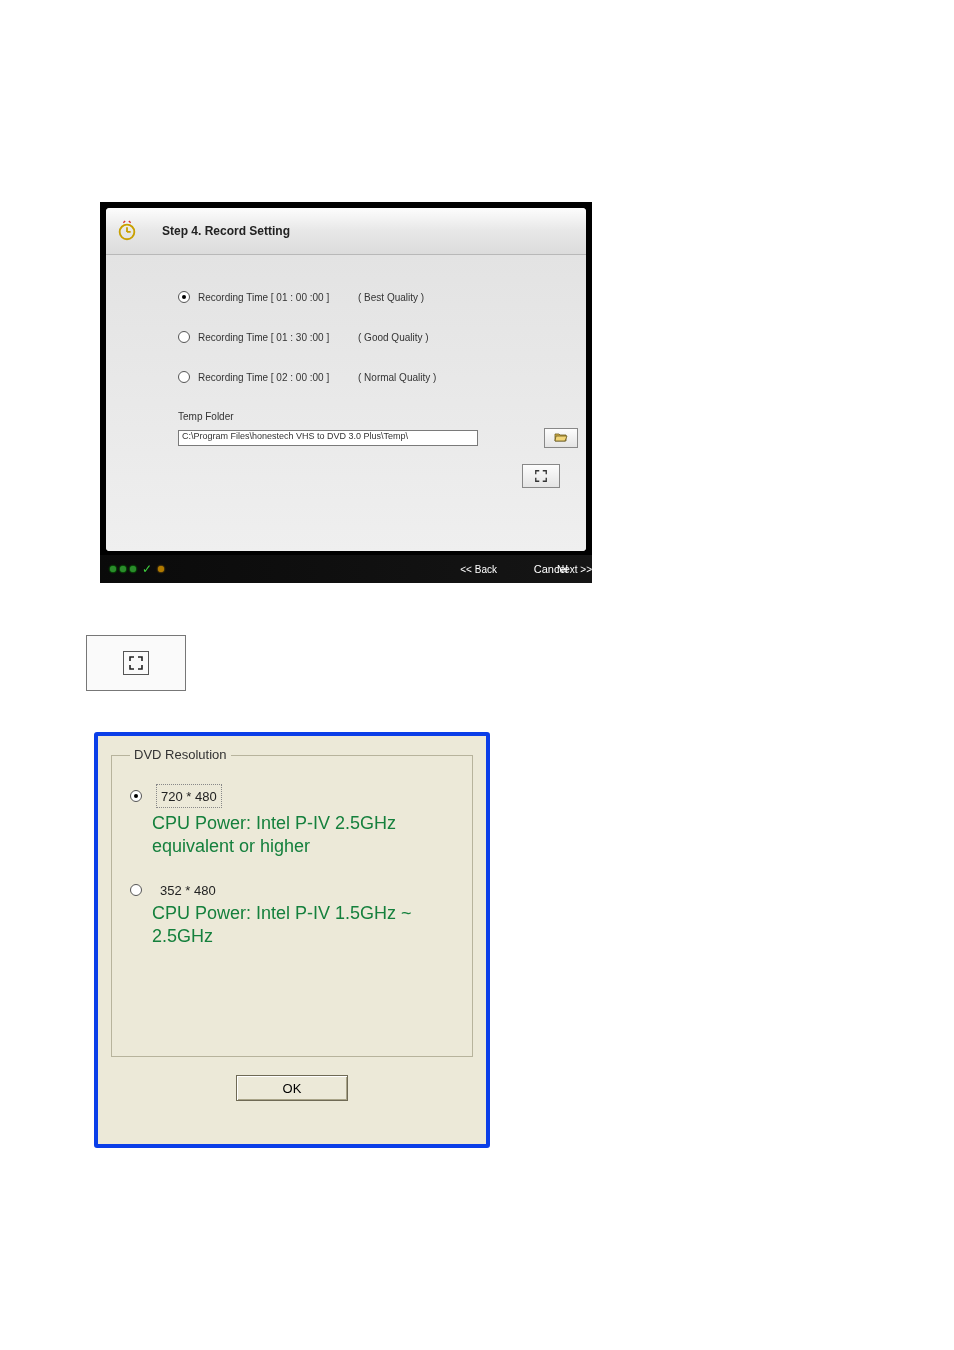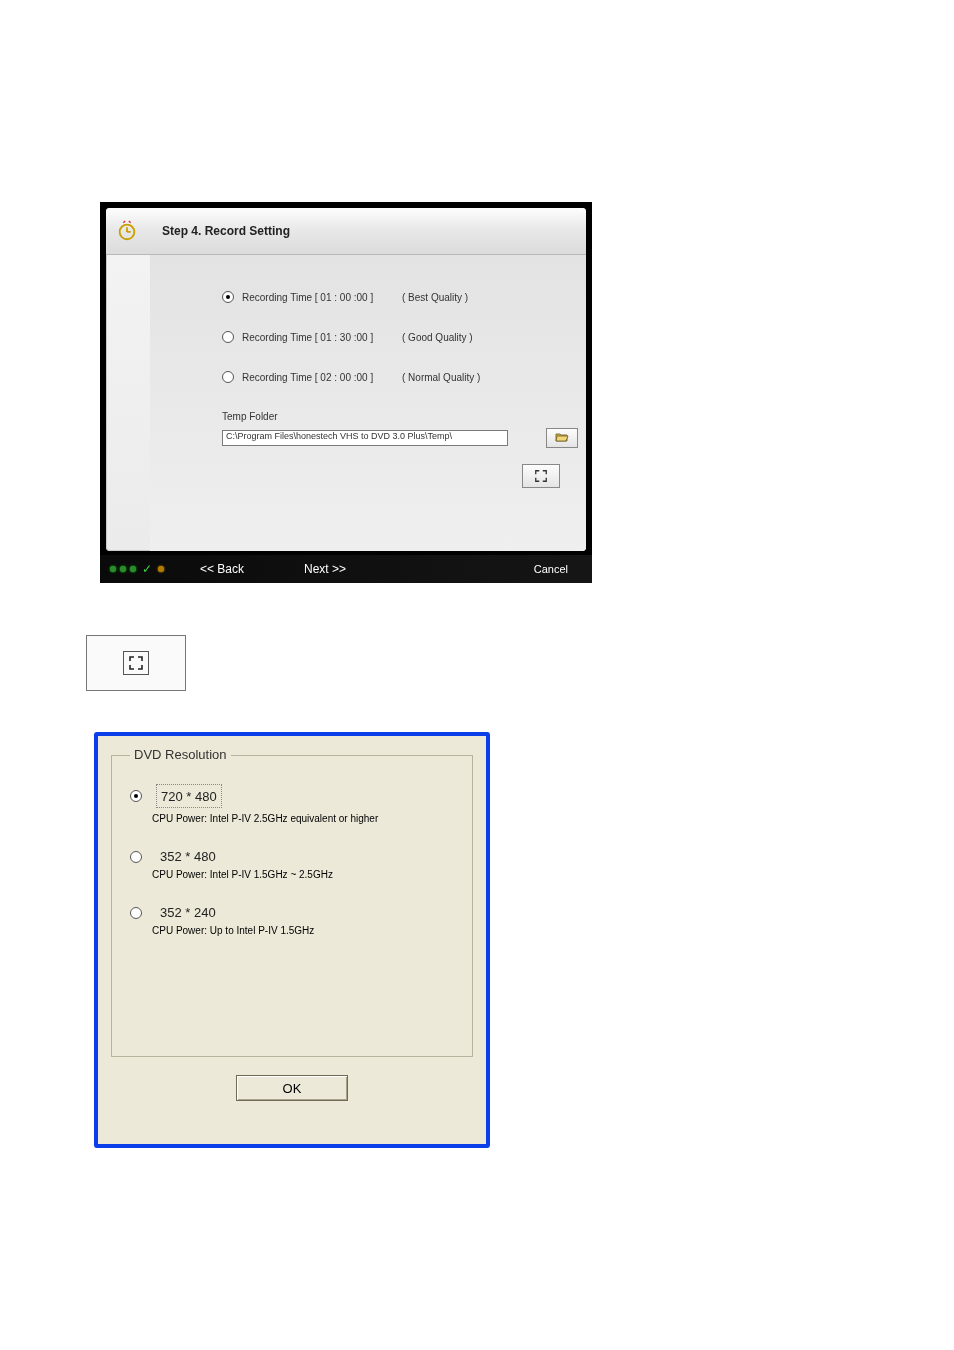--- a/index.html
+++ b/index.html
@@ -45,21 +45,20 @@
 .wiz-icon svg { width: 22px; height: 22px; display:block; }
 .wizard-title {
   font-size: 12px; font-weight: bold; color: #222;
 }
 .wizard-body {
   position: absolute; left:0; right:0; top:47px; bottom:0;
   background: linear-gradient(180deg, #e3e3e3 0%, #efefef 100%);
   padding: 36px 8px 10px 72px;
   font-size: 10px;
   color: #333;
-  margin-left: 44px;
 }
 .recrow {
   display: flex; align-items: center;
   margin-bottom: 28px;
 }
 .radio {
   width: 10px; height: 10px; border: 1px solid #555; border-radius: 50%;
   background: #fff;
   margin-right: 8px;
   display: inline-flex; align-items:center; justify-content:center;
@@ -97,22 +96,22 @@
 }
 .step-dots {
   display:flex; align-items:center; gap:4px;
   padding-left: 10px;
   width: 90px;
 }
 .dot { width:6px; height:6px; border-radius:50%; background:#2d8a2d; box-shadow:0 0 2px #0f0; }
 .dot.check { width:14px; height:14px; color:#3fd23f; display:flex; align-items:center; justify-content:center; font-size:12px; background:transparent; box-shadow:none;}
 .dot.pending { background:#b07a00; box-shadow:0 0 2px #ffae00; }
 .footer-btns {
-  flex:1; display:flex; justify-content:flex-start; gap:60px;
-  font-size: 12px; color:#fff;
+  flex:1; display:flex; justify-content:flex-end; gap:60px;
+  font-size: 10px; color:#fff;
 }
 .footer-btn { color:#fff; cursor:default; }
 .footer-cancel { position:absolute; right:24px; font-size:11px; color:#fff; }
 
 
 .standalone-expand {
   position: absolute;
   left: 86px; top: 635px;
   width: 98px; height: 54px;
   border: 1px solid #777;
@@ -166,21 +165,21 @@
 }
 .legend {
   position:absolute; top:-9px; left:18px;
   background:#ece9d8; padding:0 4px;
   font-size: 13px; color:#333;
 }
 .res-option { margin-bottom: 24px; }
 .res-line1 { display:flex; align-items:center; gap:10px; }
 .res-line1 .radio { width:10px; height:10px; }
 .res-val { font-size:13px; color:#222; }
-.res-cpu { font-size:10px; color:#000000; margin-left: 22px; margin-top:4px; line-height:1.3; }
+.res-cpu { font-size:18px; color:#15803d; margin-left: 22px; margin-top:4px; line-height:1.3; }
 .res-option.sel .res-box {
   border: 1px dotted #888;
   padding: 2px 4px;
   display:inline-block;
   margin-left: -4px;
 }
 .ok-row {
   display:flex; justify-content:center;
   margin-top: 18px;
 }
@@ -292,27 +291,20 @@
       </div>
 
       <div class="res-option">
         <div class="res-line1">
           <span class="radio"></span>
           <span class="res-val">352 * 480</span>
         </div>
         <div class="res-cpu">CPU Power: Intel P-IV 1.5GHz ~ 2.5GHz</div>
       </div>
 
-      <div class="res-option">
-        <div class="res-line1">
-          <span class="radio"></span>
-          <span class="res-val">352 * 240</span>
-        </div>
-        <div class="res-cpu">CPU Power: Up to Intel P-IV 1.5GHz</div>
-      </div>
     </div>
     <div class="ok-row">
       <div class="ok-btn">OK</div>
     </div>
   </div>
 </div>
 
 </div>
 
 </body></html>

